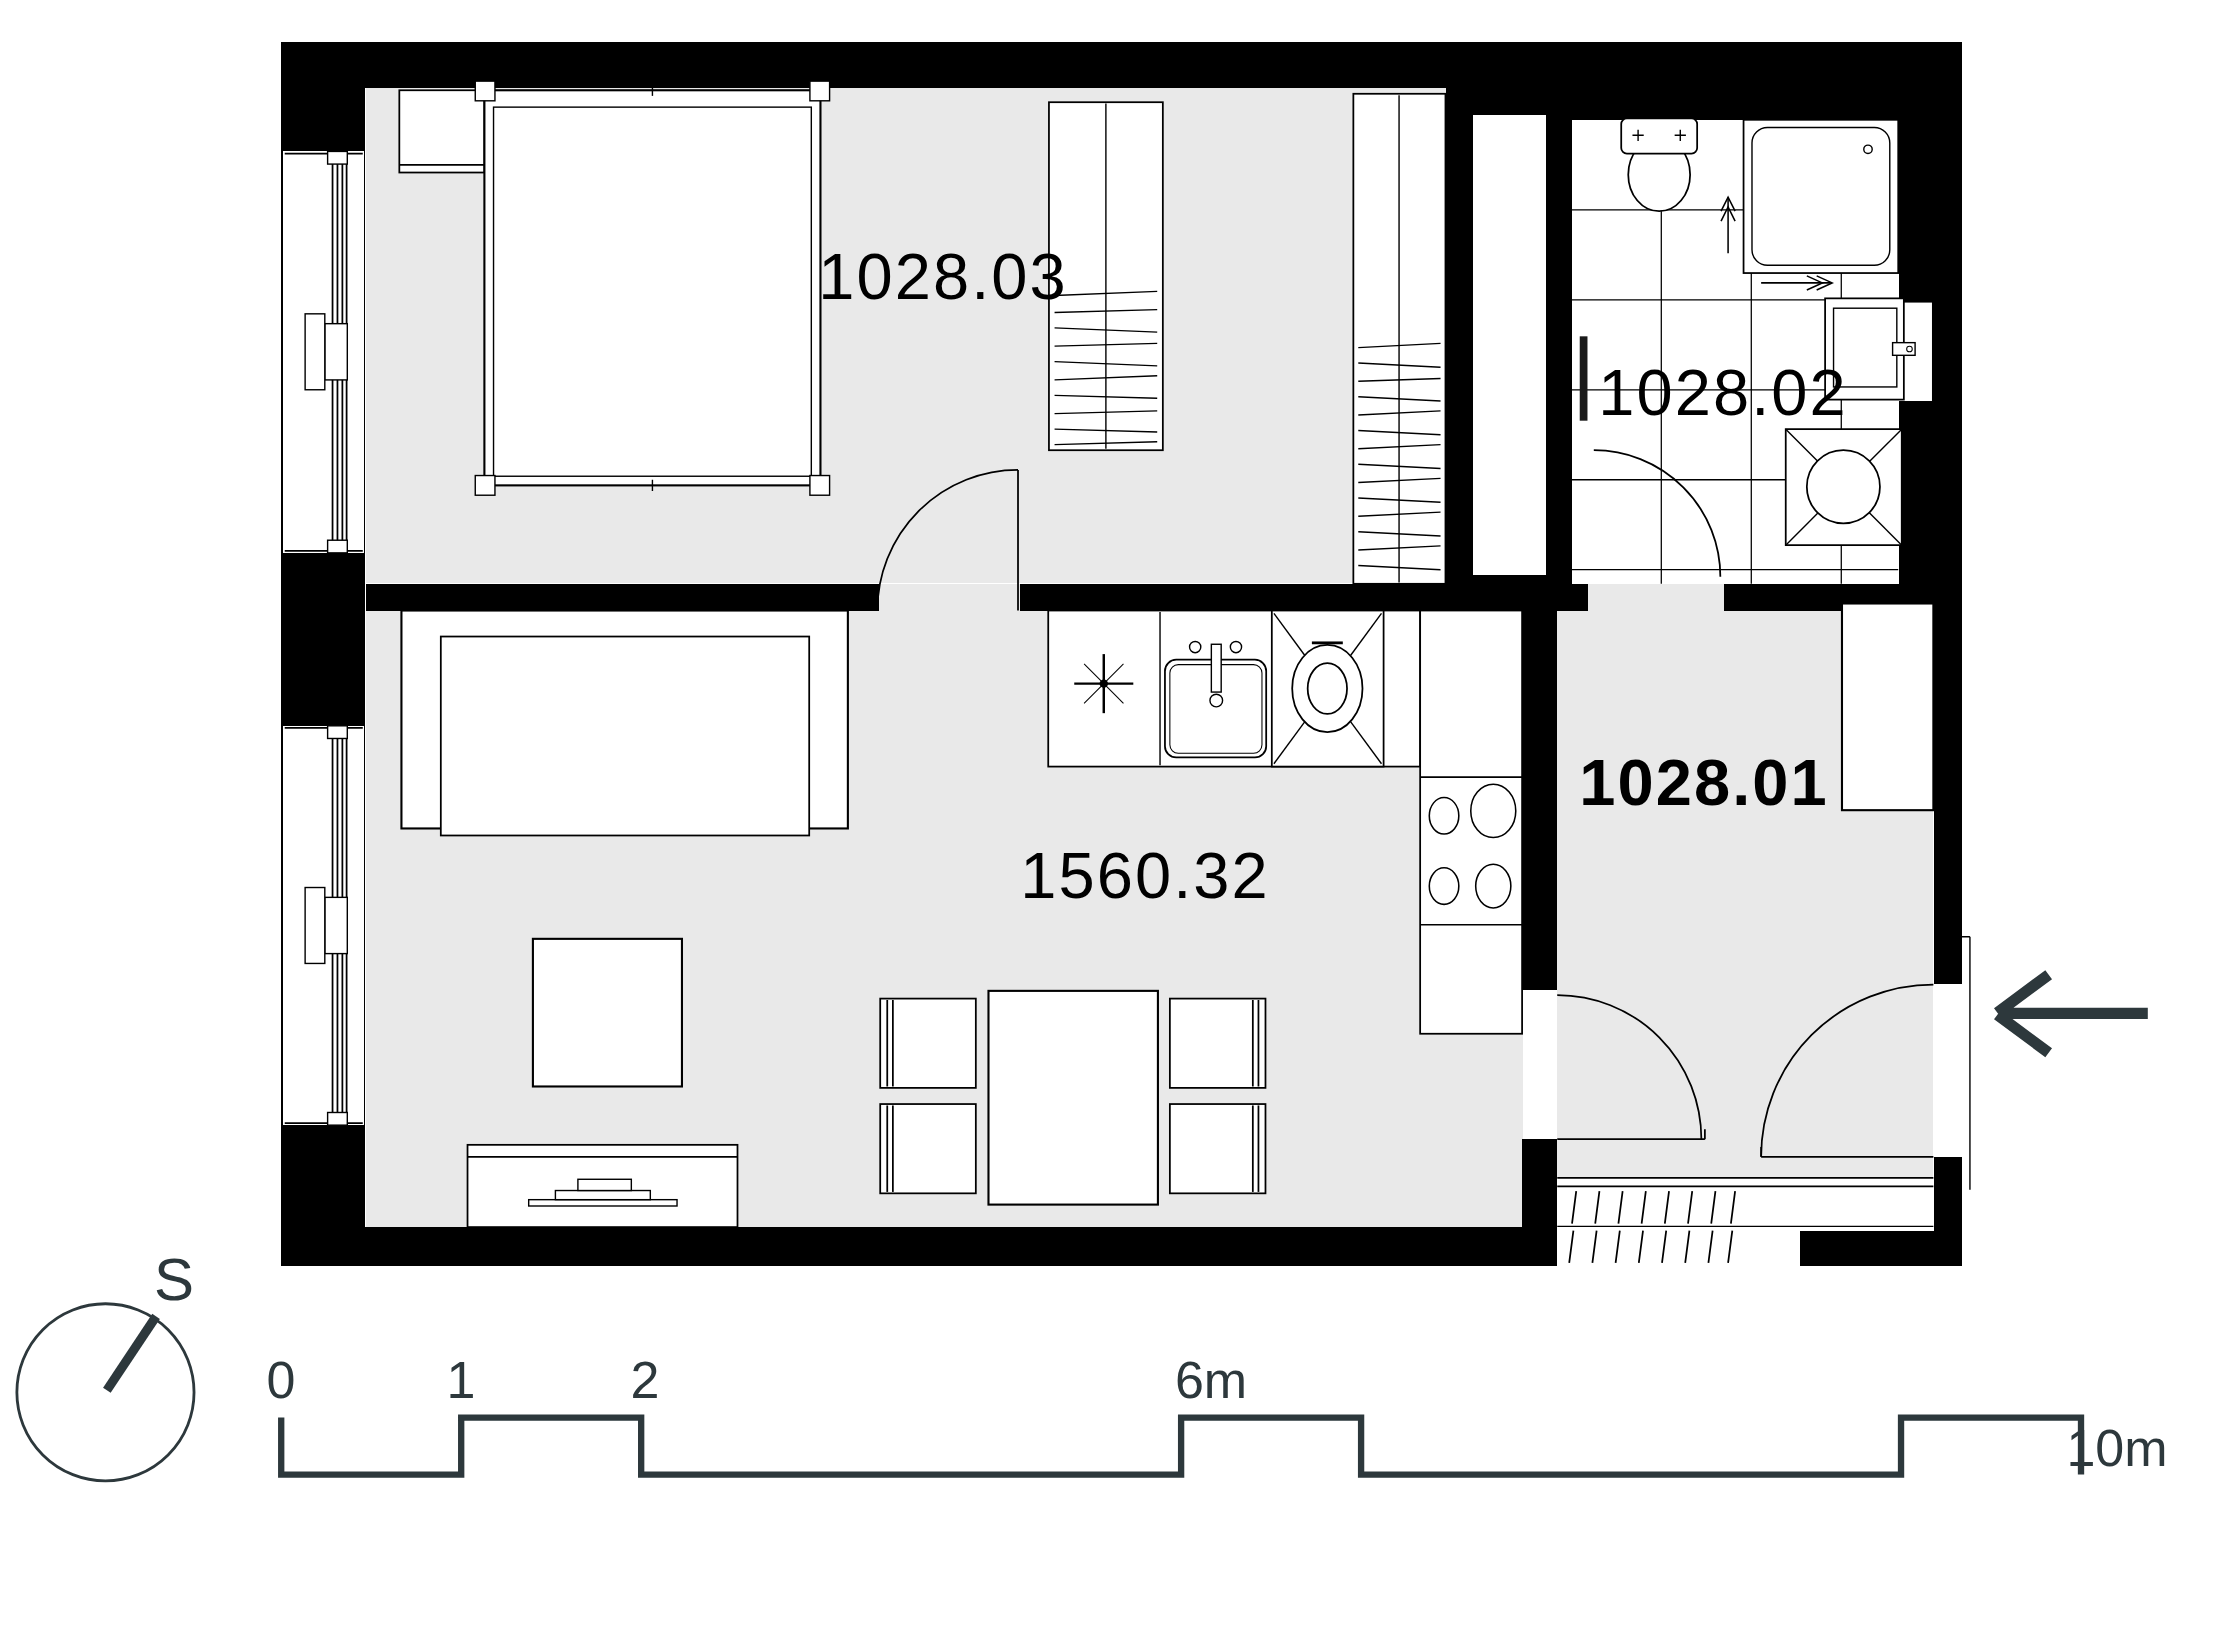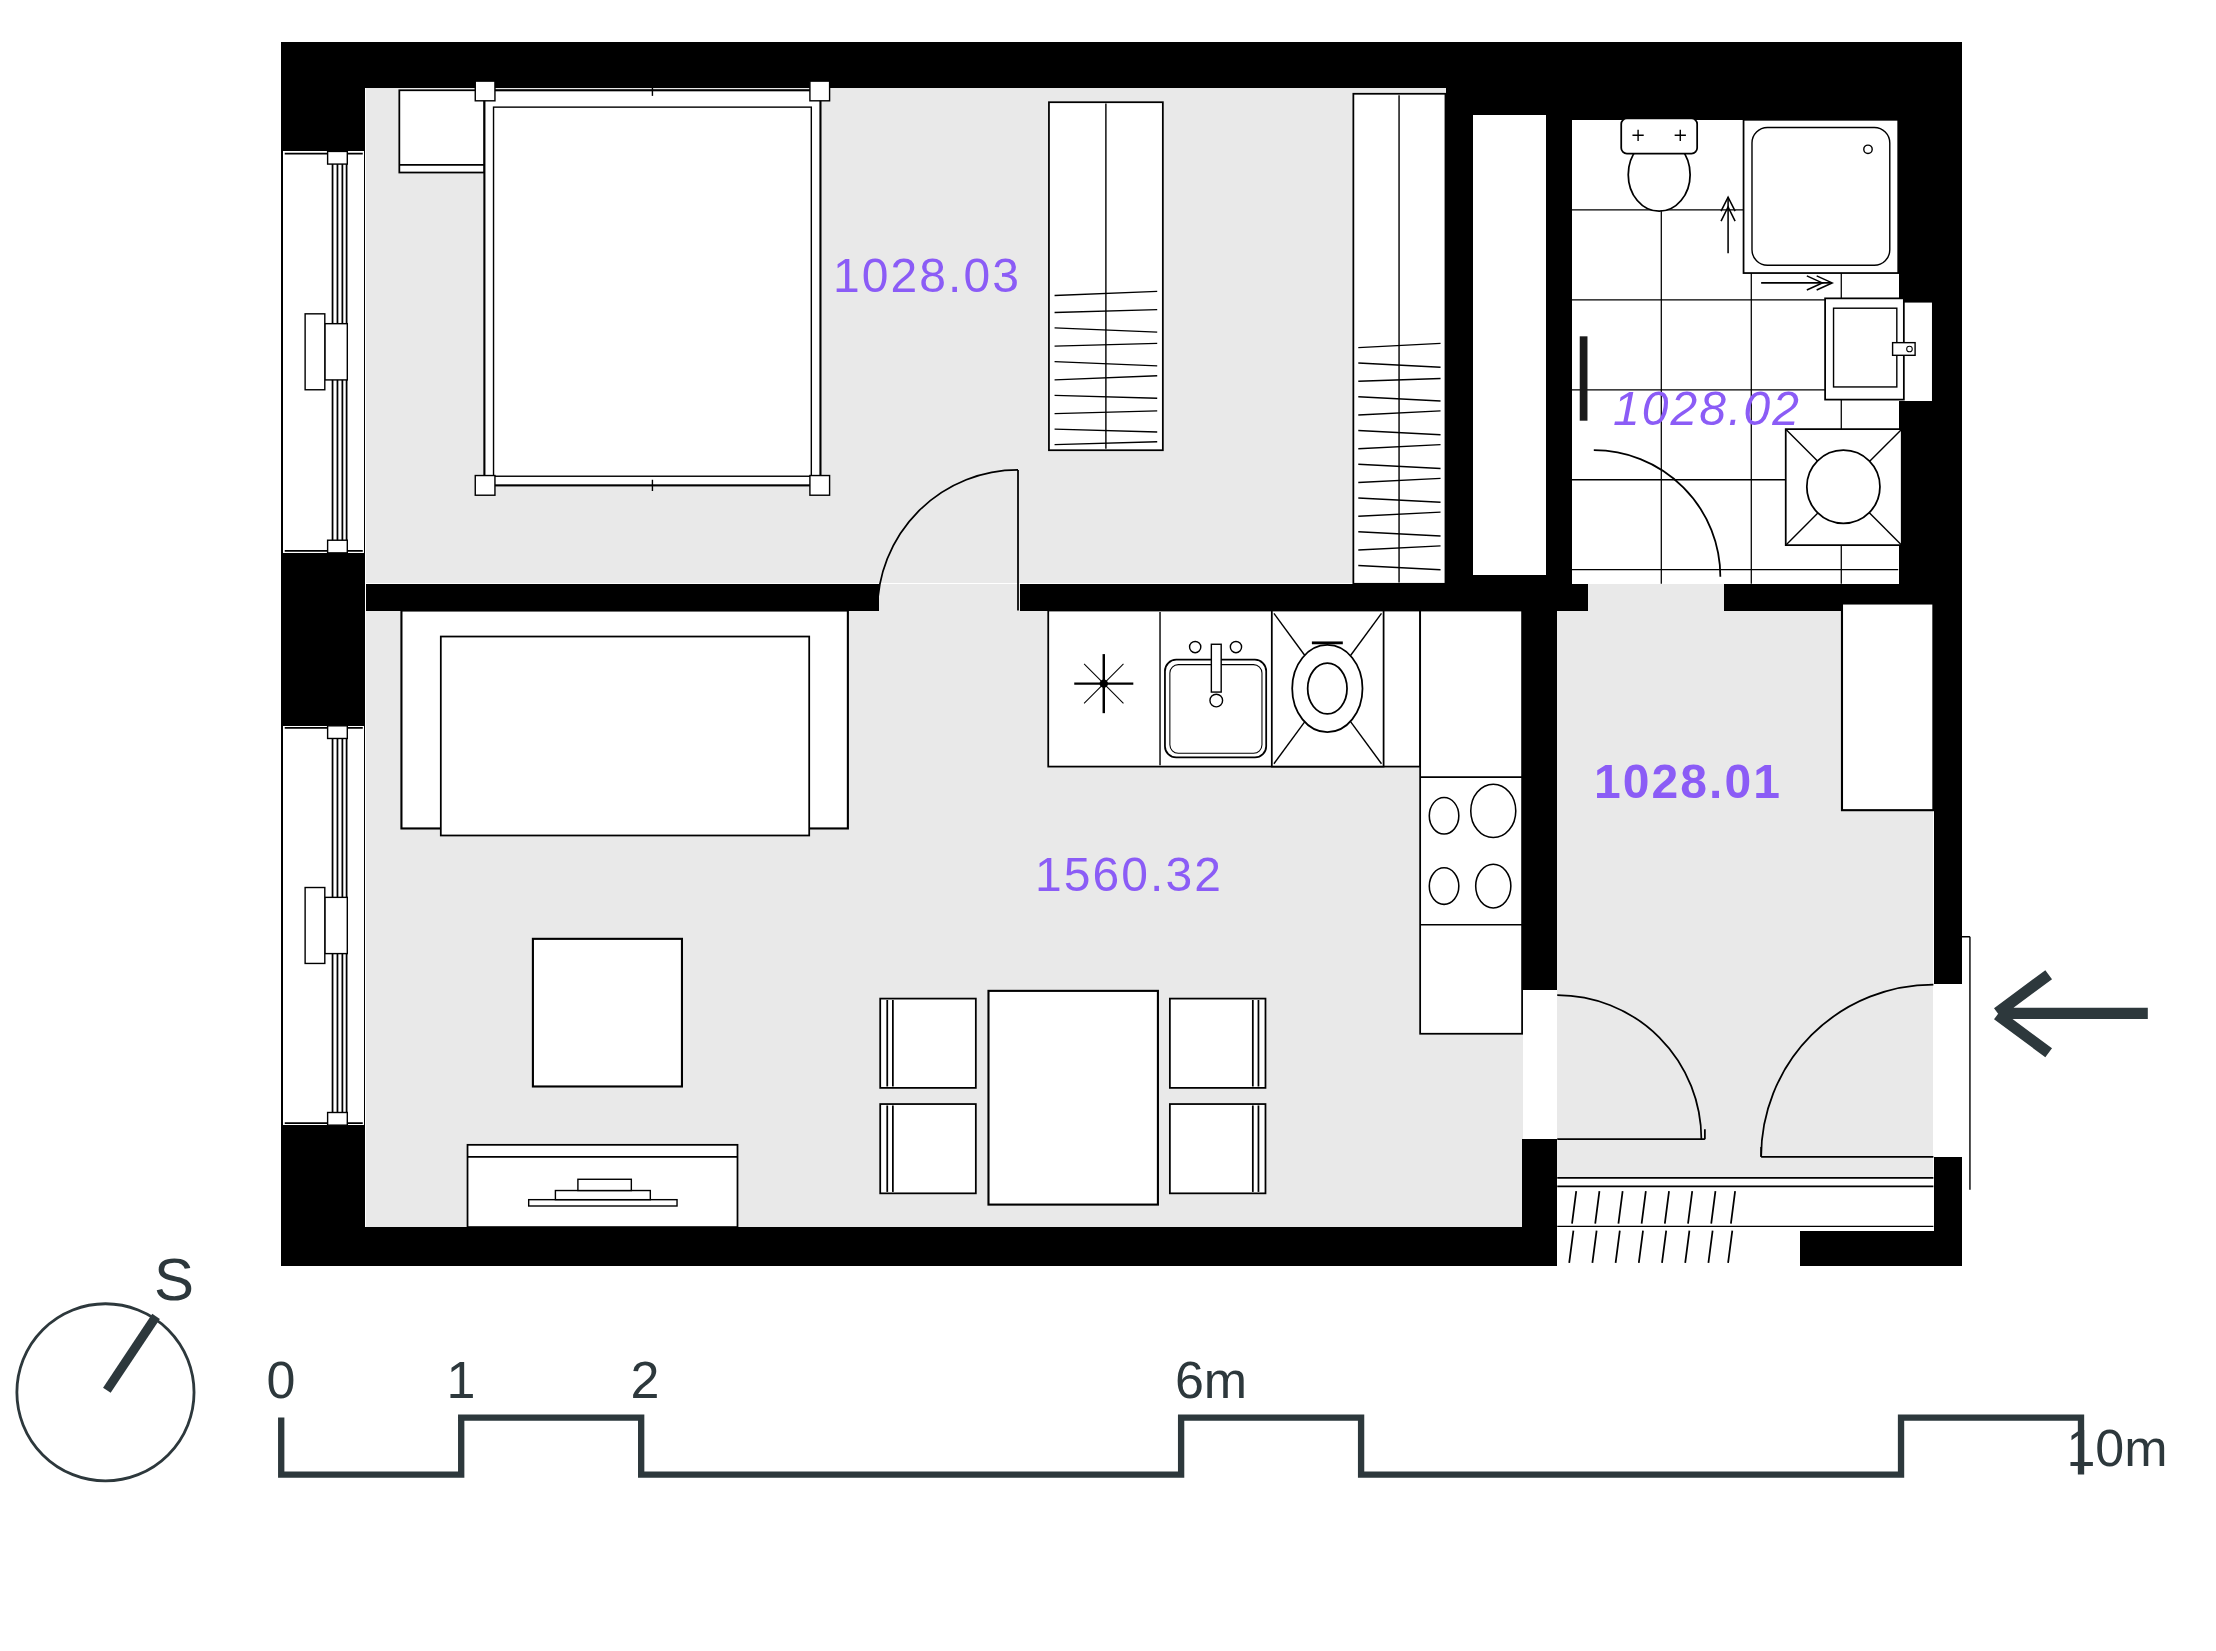--- a/index.html
+++ b/index.html
@@ -1,22 +1,22 @@
 <!DOCTYPE html>
 <html style="font-size:11.3px"><head>
 <meta charset="utf-8">
 <style>
   html,body{margin:0;padding:0;background:#ffffff;}
   #scene{position:relative;width:2216px;height:1652px;background:#ffffff;overflow:hidden;
          font-family:"Liberation Sans",sans-serif;}
   .floor{position:absolute;background:#e9e9e9;}
   .wall{position:absolute;background:#000000;}
   .whitebox{position:absolute;background:#ffffff;}
-  .room-label{position:absolute;color:#8b5cf6;font-size:48px;line-height:1;letter-spacing:2.1px;
-              transform:translate(-50%,-50%);white-space:nowrap;}
+  .room-label{position:absolute;color:#000000;font-size:65px;line-height:1;letter-spacing:2.1px;
+              transform:translate(-50%,-50%);white-space:nowrap;margin-left:16px;}
   .scale-label{position:absolute;color:#2d383c;font-size:52px;line-height:1;
                transform:translate(-50%,0);white-space:nowrap;}
   .compass-label{position:absolute;color:#2d383c;font-size:60px;line-height:1;font-weight:500;
                transform:translate(-50%,-50%);white-space:nowrap;}
   svg{position:absolute;left:0;top:0;}
 </style>
 </head>
 <body>
 
 <div id="scene">
@@ -251,21 +251,21 @@
       <circle cx="150" cy="1980" r="126" fill="none" stroke="#2d383c" stroke-width="4"></circle>
       <line x1="152" y1="1977" x2="222" y2="1872" stroke="#2d383c" stroke-width="13"></line>
     </g>
 
     <path stroke="#2d383c" stroke-width="9" fill="none" d="
       M400 2016 L400 2097 L656 2097 L656 2016 L912 2016 L912 2097 L1680 2097 L1680 2016
       L1936 2016 L1936 2097 L2704 2097 L2704 2016 L2960 2016 L2960 2097"></path>
   </svg>
 
   <div class="room-label" style="left:927px;top:276px;">1028.03</div>
-  <div class="room-label" style="left:1707px;top:409px;font-style:italic;">1028.02</div>
+  <div class="room-label" style="left:1707px;top:392px;">1028.02</div>
   <div class="room-label" style="left:1129px;top:875px;">1560.32</div>
   <div class="room-label" style="left:1688px;top:782px;font-weight:bold;">1028.01</div>
 
   <div class="compass-label" style="left:174px;top:1280px;">S</div>
 
   <div class="scale-label" style="left:281px;top:1354px;">0</div>
   <div class="scale-label" style="left:461px;top:1354px;">1</div>
   <div class="scale-label" style="left:645px;top:1354px;">2</div>
   <div class="scale-label" style="left:1211px;top:1354px;">6m</div>
   <div class="scale-label" style="left:2117px;top:1422px;">10m</div>

